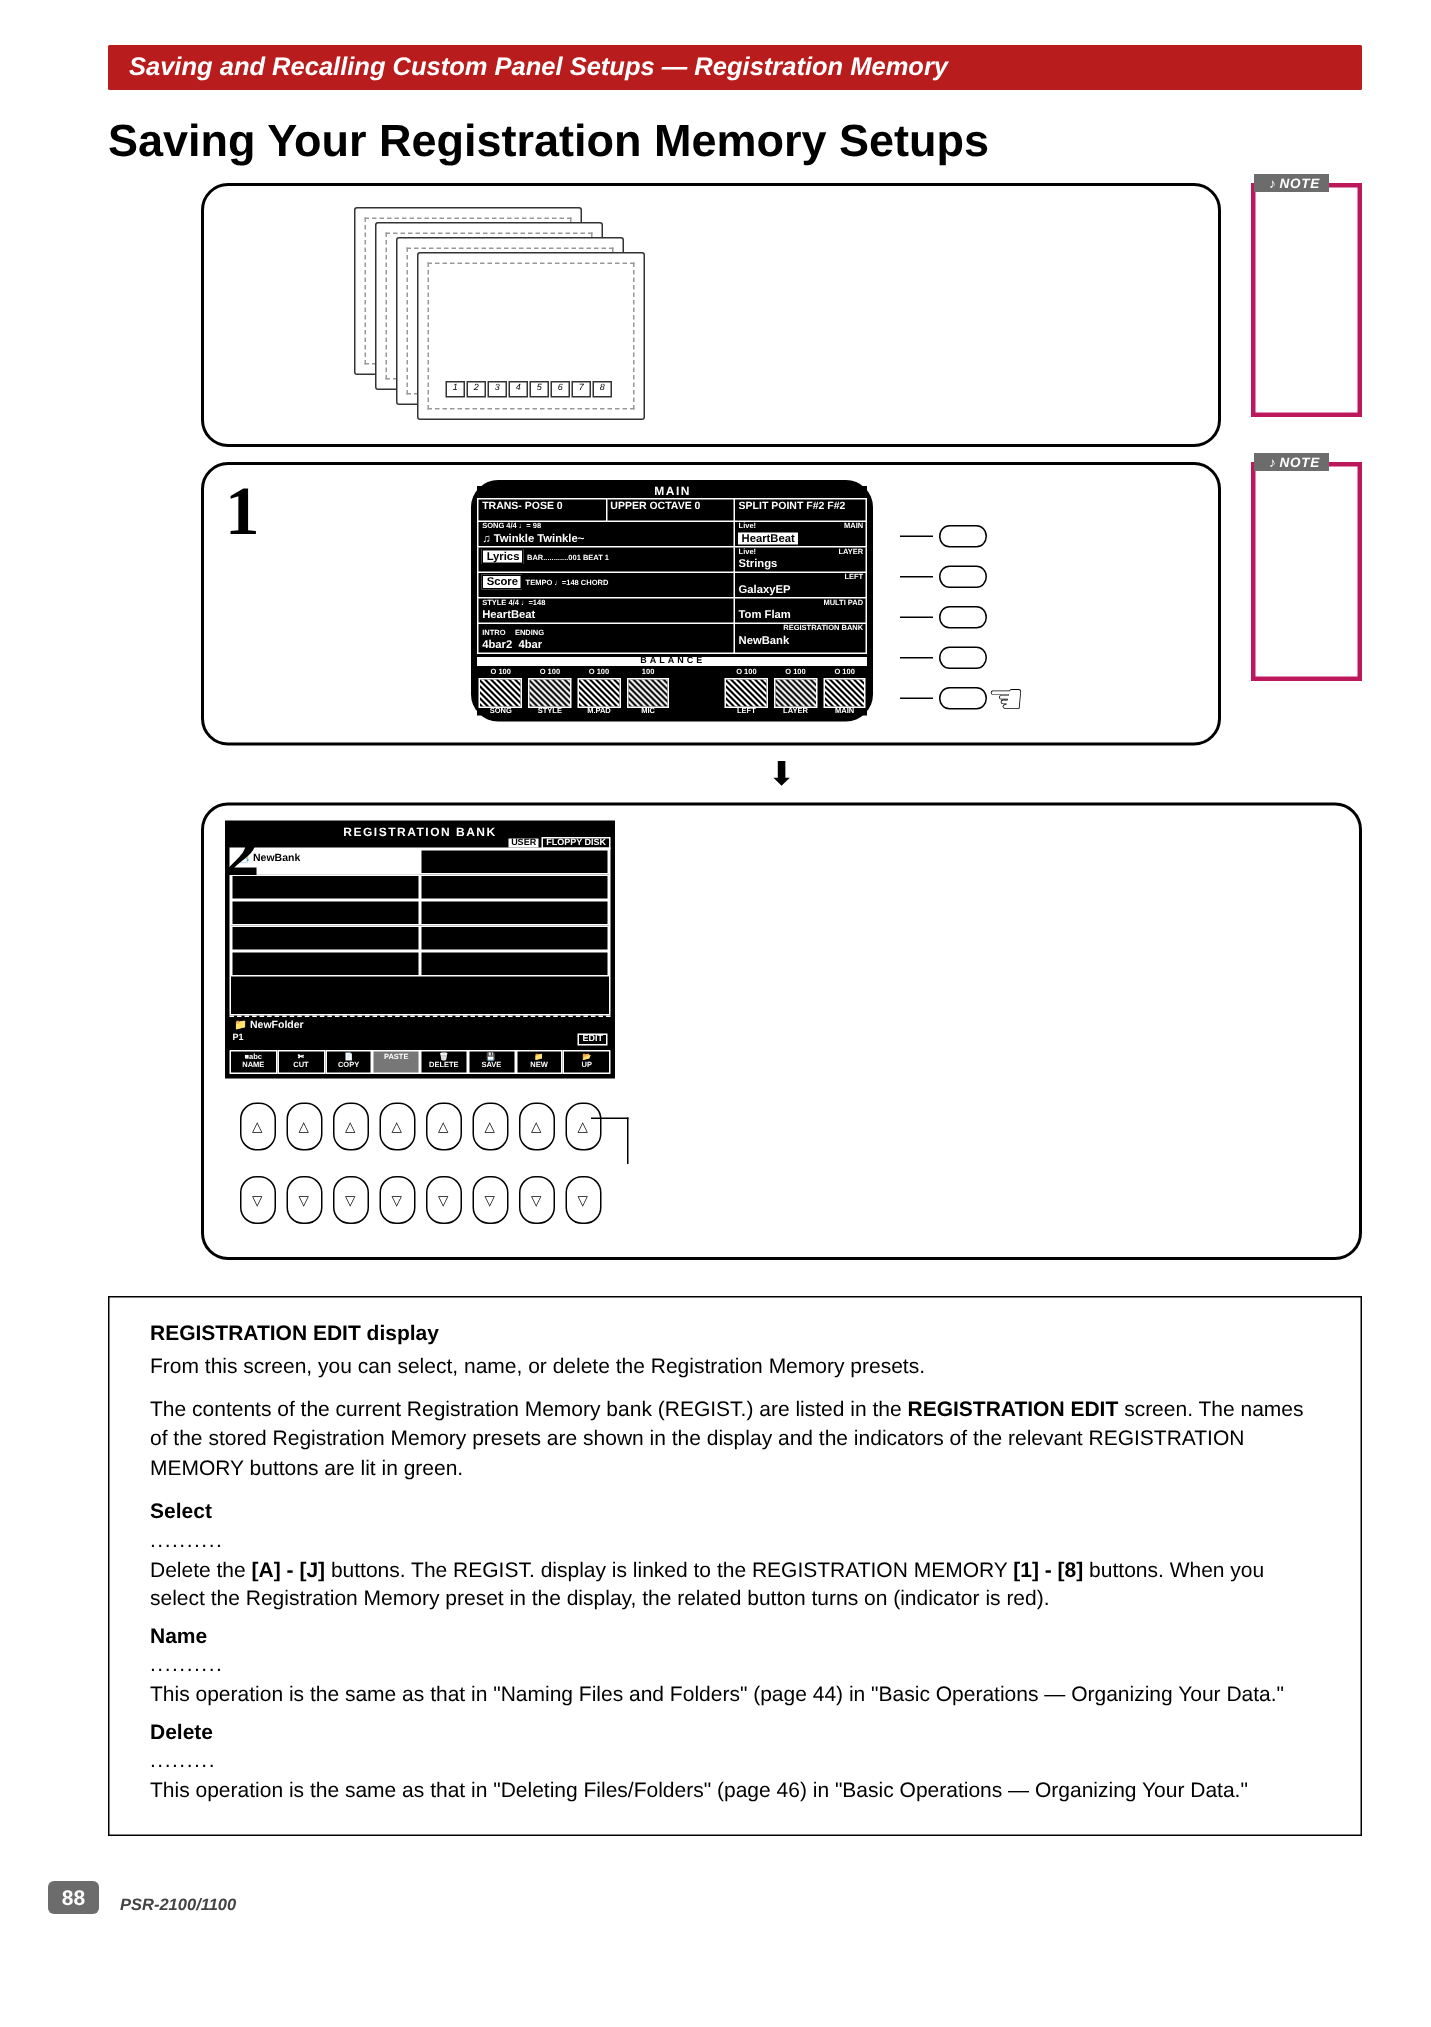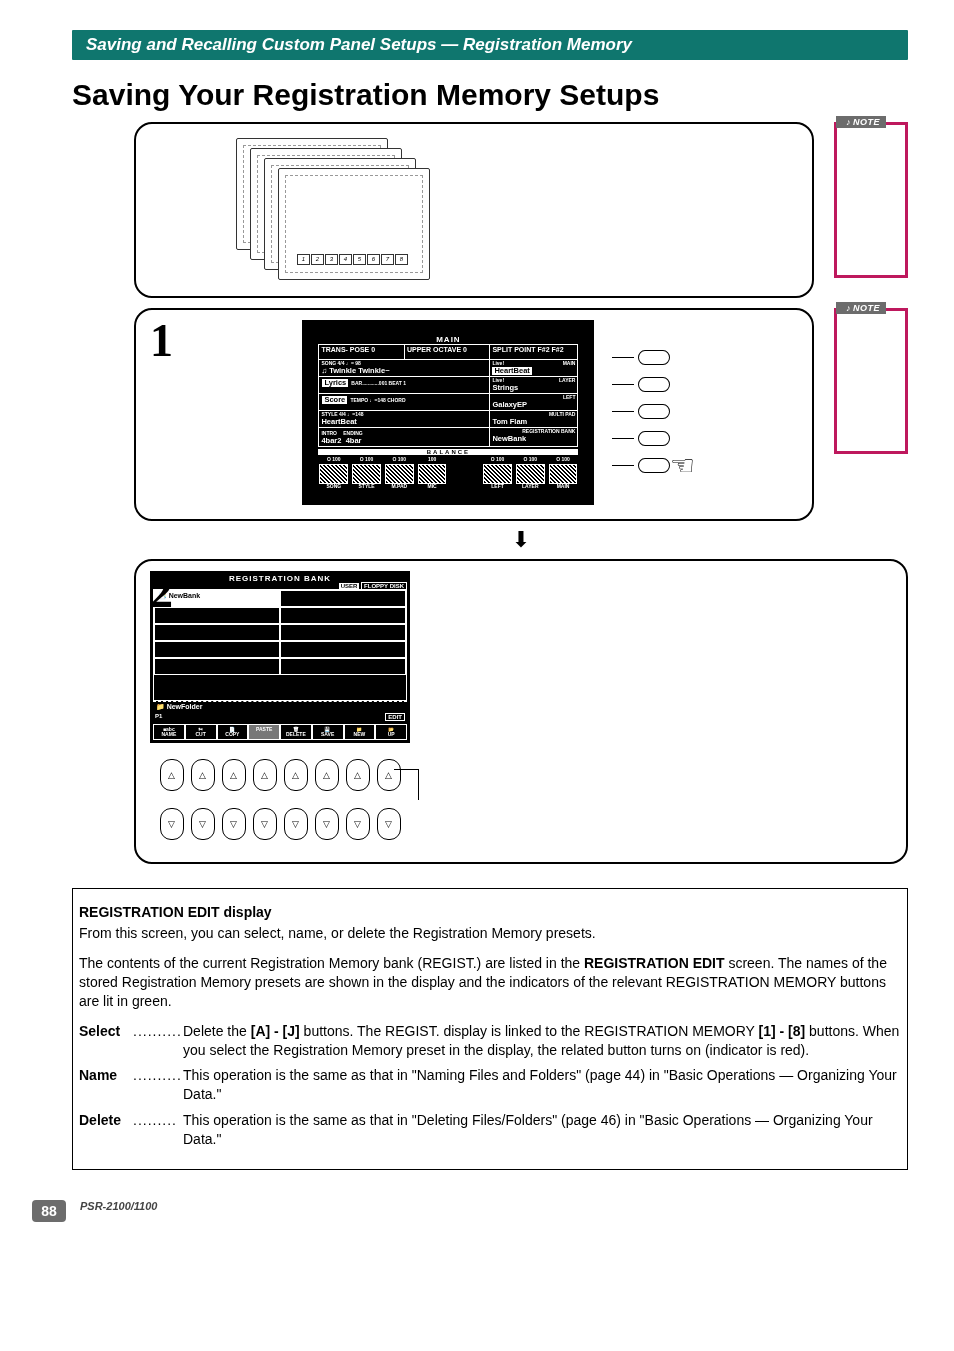--- a/index.html
+++ b/index.html
@@ -7,21 +7,21 @@
     padding: 0;
     background: #fff;
     font-family: "Helvetica Neue", Arial, sans-serif;
     color: #000;
     width: 954px;
   }
   .page {
     padding: 30px 46px 20px 72px;
   }
   .header-bar {
-    background: #0f766e;
+    background: #b91c1c;
     color: #fff;
     font-style: italic;
     font-weight: bold;
     font-size: 17px;
     padding: 5px 14px;
     margin-bottom: 18px;
     border-radius: 1px;
   }
   .main-title {
     font-size: 30px;
@@ -133,26 +133,27 @@
     display: flex;
     justify-content: center;
     gap: 18px;
     padding-left: 50px;
   }
 
   
   .lcd {
     background: #000;
     width: 260px;
-    padding: 16px;
+    padding: 4px;
     color: #fff;
     font-size: 7px;
     line-height: 1.05;
     font-family: Arial, sans-serif;
     font-weight: bold;
+    border-radius: 18px;
   }
   .lcd .title {
     text-align: center;
     font-size: 8px;
     letter-spacing: 1px;
     background:#000;
   }
   .lcd table {
     width: 100%;
     border-collapse: collapse;
@@ -341,34 +342,35 @@
     border-right:1.2px solid #000;
     position:absolute;
     right:-18px;
     top:10px;
   }
   .updown-buttons .ud-pair:last-child { position:relative; }
 
   
   .info-box {
     border: 1.5px solid #000;
-    padding: 14px 6px;
+    padding: 14px 27px;
     margin-top:24px;
     font-size:14px;
     line-height:1.38;
   }
   .info-box .sect-title {
     font-weight:bold;
     margin-bottom:2px;
   }
   .info-box p { margin:0 0 10px 0; }
   .def-list { margin-top:6px; }
   .def-row {
     display:flex;
     margin-bottom:6px;
+    flex-direction:column;
   }
   .def-label {
     font-weight:bold;
     width:54px;
     flex:none;
   }
   .def-dots {
     flex:none;
     width:50px;
     letter-spacing:1px;
@@ -378,21 +380,21 @@
     flex:1;
   }
   .save-note {
     font-weight:bold;
     margin-top:14px;
   }
 
   
   .footer {
     display:flex;
-    align-items:flex-start;
+    align-items:flex-end;
     gap:14px;
     margin-top:30px;
     padding-left:0;
     margin-left:-40px;
   }
   .page-num-badge {
     background:#6c6c6c;
     color:#fff;
     font-weight:bold;
     font-size:14px;

